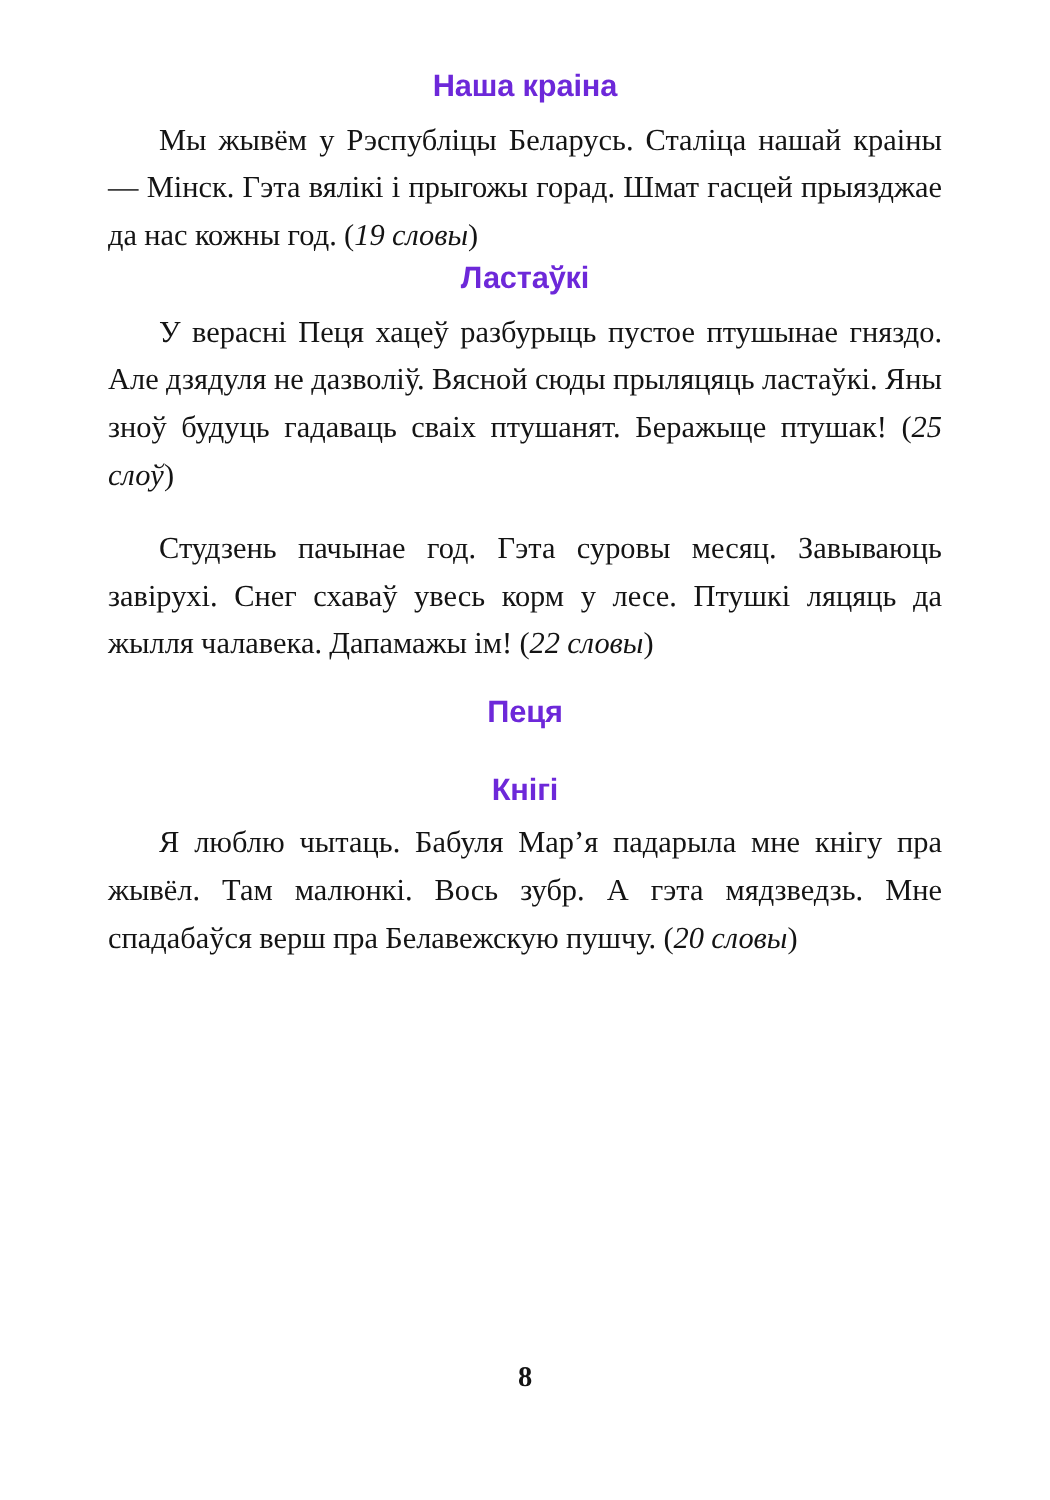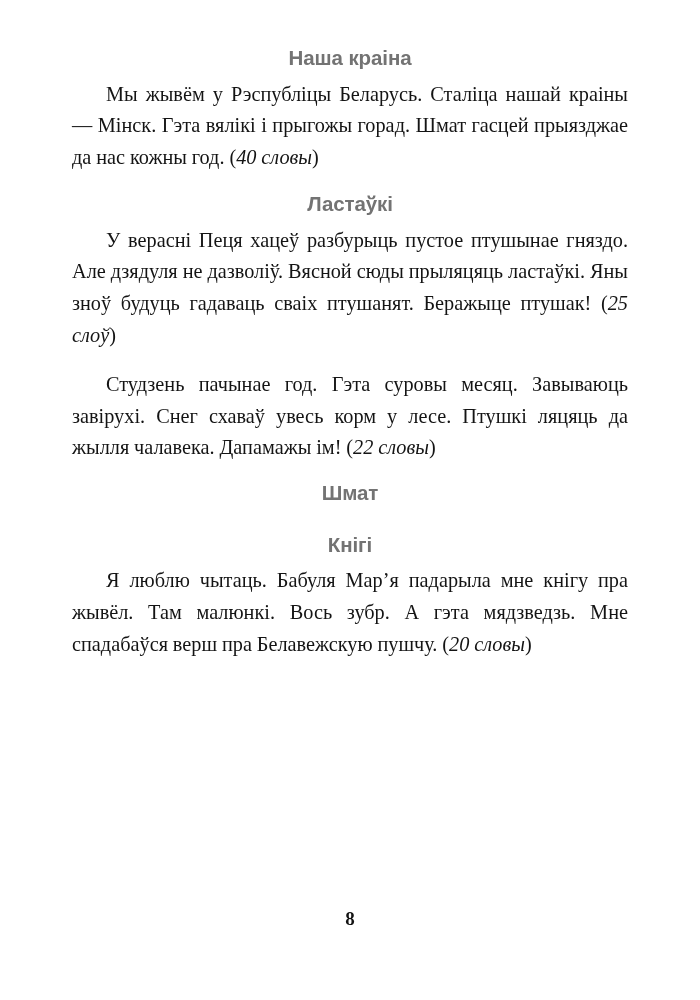--- a/index.html
+++ b/index.html
@@ -23,39 +23,39 @@
   }
   .section {
     margin: 0;
   }
   .section-heading {
     font-family: "Liberation Sans", "DejaVu Sans", sans-serif;
     font-weight: bold;
     font-size: 20.5px;
     text-align: center;
     letter-spacing: -0.1px;
-    color: #737373;
+    color: #6d28d9;
     margin: 0 0 9px 0;
     line-height: 1.15;
   }
   .section-body {
     font-family: "Liberation Serif", "DejaVu Serif", serif;
     font-size: 20.3px;
     line-height: 31.8px;
     text-align: justify;
     text-align-last: left;
     text-indent: 34px;
     color: #141414;
     margin: 0;
     hyphens: manual;
     word-spacing: -0.2px;
   }
   
   .sec-1 { margin-top: 0; }
-  .sec-2 { margin-top: 18px; }
+  .sec-2 { }
   .sec-3 { margin-top: 17px; }
   .sec-4 { margin-top: 17px; }
   .sec-5 { margin-top: 28px; }
 
   .wordcount {
     font-style: italic;
   }
   .paren {
     font-style: normal;
   }
@@ -71,34 +71,34 @@
     color: #141414;
   }
 </style>
 </head>
 <body>
 
 <div class="page">
 
   <div class="section sec-1">
     <h2 class="section-heading">Наша краіна</h2>
-    <p class="section-body"><span>Мы жывём у Рэспубліцы Беларусь. Сталіца нашай краіны — Мінск. Гэта вялікі і прыгожы горад. Шмат гасцей прыязджае да нас кожны год. </span><span class="paren">(</span><span class="wordcount">40 словы</span><span class="paren">)</span></p>
+    <p class="section-body"><span>Мы жывём у Рэспубліцы Беларусь. Сталіца нашай краіны — Мінск. Гэта вялікі і прыгожы горад. Шмат гасцей прыязджае да нас кожны год. </span><span class="paren">(</span><span class="wordcount">19 словы</span><span class="paren">)</span></p>
   </div>
 
   <div class="section sec-2">
     <h2 class="section-heading">Ластаўкі</h2>
     <p class="section-body"><span>У верасні Пеця хацеў разбурыць пустое птушынае гняздо. Але дзядуля не дазволіў. Вясной сюды прыляцяць ластаўкі. Яны зноў будуць гадаваць сваіх птушанят. Беражыце птушак! </span><span class="paren">(</span><span class="wordcount">25 слоў</span><span class="paren">)</span></p>
   </div>
 
   <div class="section sec-3">
     <p class="section-body"><span>Студзень пачынае год. Гэта суровы месяц. Завываюць завірухі. Снег схаваў увесь корм у лесе. Птушкі ляцяць да жылля чалавека. Дапамажы ім! </span><span class="paren">(</span><span class="wordcount">22 словы</span><span class="paren">)</span></p>
   </div>
 
   <div class="section sec-4">
-    <h2 class="section-heading">Шмат</h2>
+    <h2 class="section-heading">Пеця</h2>
   </div>
 
   <div class="section sec-5">
     <h2 class="section-heading">Кнігі</h2>
     <p class="section-body"><span>Я люблю чытаць. Бабуля Мар’я падарыла мне кнігу пра жывёл. Там малюнкі. Вось зубр. А гэта мядзведзь. Мне спадабаўся верш пра Белавежскую пушчу. </span><span class="paren">(</span><span class="wordcount">20 словы</span><span class="paren">)</span></p>
   </div>
 
   <div class="page-number">8</div>
 
 </div>

